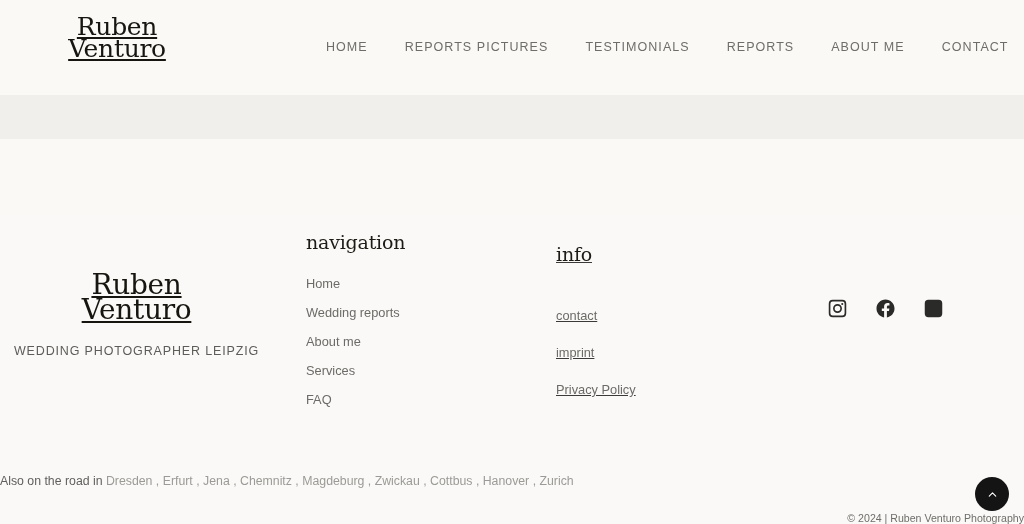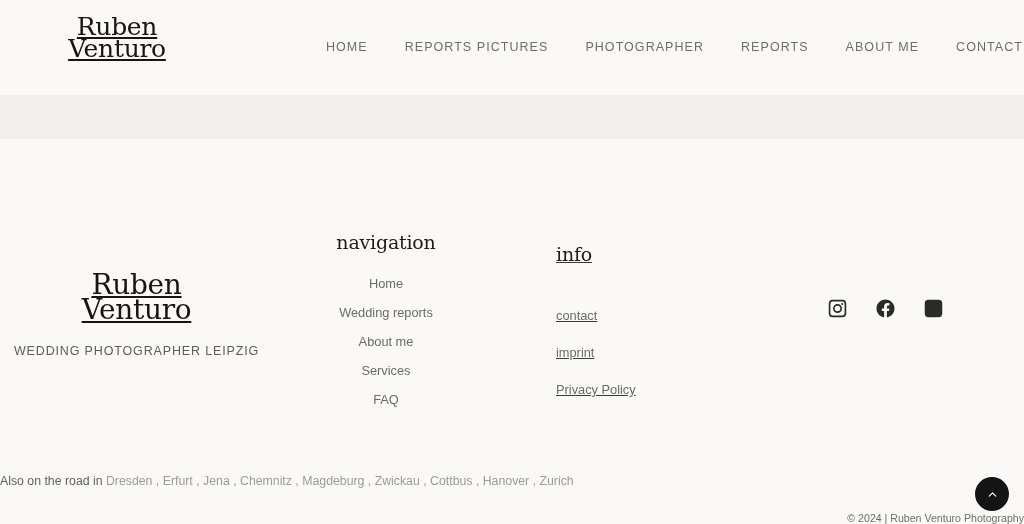--- a/index.html
+++ b/index.html
@@ -121,21 +121,21 @@
     letter-spacing: 0.85px;
     color: #5c5c59;
   }
 
   
   .footer-col-nav {
     position: absolute;
     left: 306px;
     top: 0;
     width: 160px;
-    text-align: center;
+    text-align: left;
   }
   .footer-col-info {
     position: absolute;
     left: 556px;
     top: 12px;
     width: 160px;
     text-align: left;
     text-decoration: underline;
   }
   .col-heading {
@@ -233,21 +233,21 @@
 <header class="site-header">
 
   <a class="brand" href="#">
     <span class="brand-line1">Ruben</span>
     <span class="brand-line2">Venturo</span>
   </a>
 
   <nav class="main-nav">
     <a class="nav-link" href="#">HOME</a>
     <a class="nav-link" href="#">REPORTS PICTURES</a>
-    <a class="nav-link" href="#">PHOTOGRAPHER</a>
+    <a class="nav-link" href="#">TESTIMONIALS</a>
     <a class="nav-link" href="#">REPORTS</a>
     <a class="nav-link" href="#">ABOUT ME</a>
     <a class="nav-link" href="#">CONTACT</a>
   </nav>
 </header>
 
 <div class="band-grey"></div>
 <div class="band-blank"></div>
 
 <footer class="site-footer">

